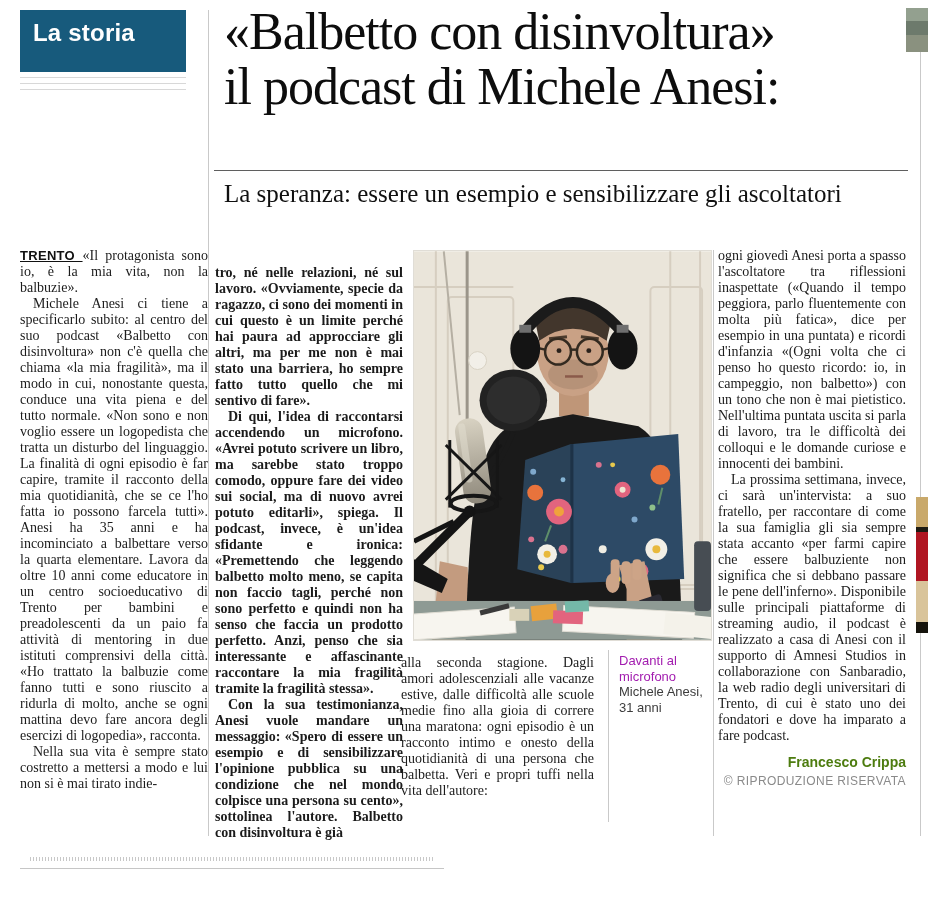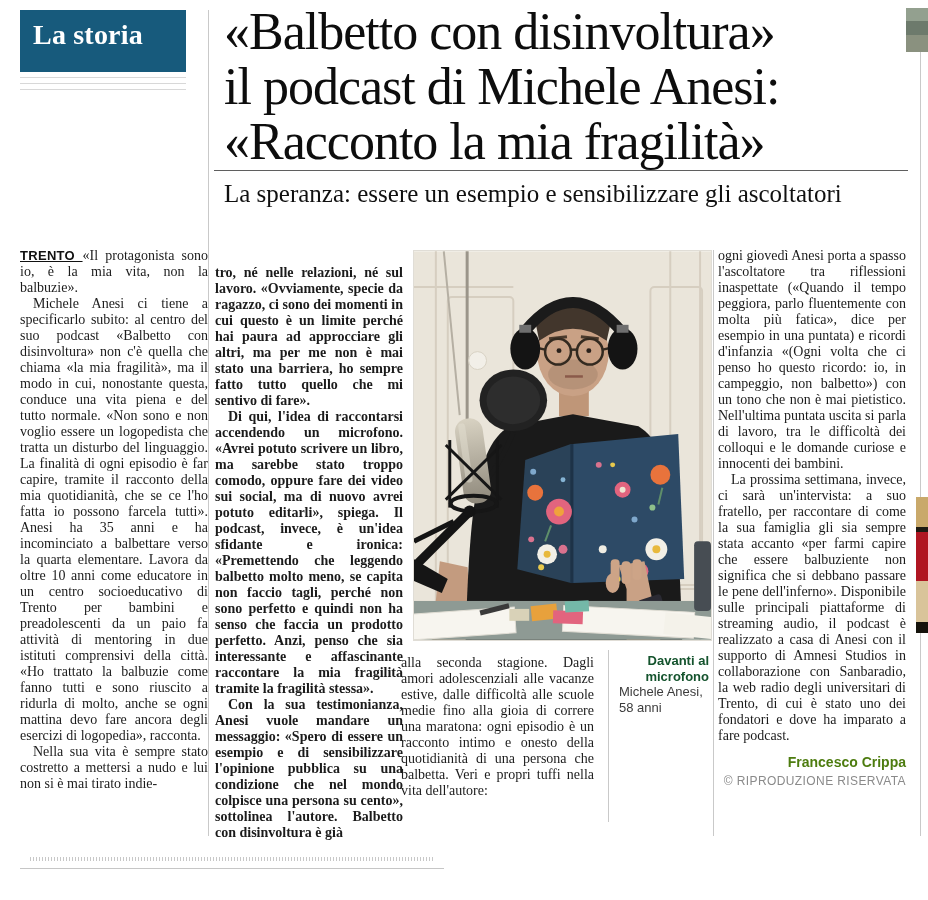--- a/index.html
+++ b/index.html
@@ -1,22 +1,22 @@
 <!DOCTYPE html>
 <html lang="it"><head>
 <meta charset="utf-8">
 <style>
   html,body { margin:0; padding:0; background:#ffffff; }
   .page { position:relative; width:928px; height:900px; background:#fff; overflow:hidden;
           font-family:"Liberation Serif", serif; color:#1b1b1b; }
 
   
   .kicker-box { position:absolute; left:20px; top:10px; width:166px; height:62px; background:#175a7c; }
-  .kicker-label { color:#fff; font-family:Liberation Serif, serif; font-weight:bold;
-                  font-size:28px; padding:9px 0 0 13px; letter-spacing:.2px; }
+  .kicker-label { color:#fff; font-family:Liberation Sans, sans-serif; font-weight:bold;
+                  font-size:24px; padding:9px 0 0 13px; letter-spacing:.2px; }
   .kicker-lines { position:absolute; left:20px; top:77px; width:166px; height:17px;
                   background:repeating-linear-gradient(180deg,#d8d8d8 0 1px, transparent 1px 6px); }
 
   
   .vrule { position:absolute; width:1px; background:#c9c9c9; }
   #vr-left  { left:208px; top:10px;  height:826px; }
   #vr-mid   { left:608px; top:650px; height:172px; }
   #vr-col4  { left:713px; top:250px; height:586px; }
   #vr-page  { left:920px; top:8px;   height:828px; }
   .head-rule { position:absolute; left:214px; top:170px; width:694px; height:1px; background:#5f5f5f; }
@@ -38,21 +38,21 @@
   #col3 { left:401px; top:655px; width:193px; }
   #col4 { left:718px; top:248px; }
   .dateline { font-family:"Liberation Sans", sans-serif; font-size:13px; font-weight:bold;
               color:#111; letter-spacing:.3px;text-decoration:underline; }
 
   
   .photo { position:absolute; left:413px; top:250px; width:299px; height:391px; border:1px solid #e0ddd6;
            box-sizing:border-box; }
   .caption { position:absolute; left:619px; top:653px; width:90px; font-family:"Liberation Sans", sans-serif;
              font-size:13px; line-height:15.5px; color:#3c3c3c; }
-  .cap-title { font-weight:bold; color:#14532d;text-align:right; }
+  .cap-title { font-weight:normal; color:#a21caf; }
 
   
   .byline { text-align:right; margin-top:10px; font-family:"Liberation Sans", sans-serif; }
   .byline .author { font-weight:bold; font-size:14px; color:#4d7c0f; }
   .byline .rights { font-size:12px; color:#8a8a8a; margin-top:3px; letter-spacing:.4px; }
 
   
   .thumb-top { position:absolute; left:906px; top:8px; width:22px; height:44px;
                background:linear-gradient(180deg,#93a08f 0 30%,#6d7a6c 30% 62%,#8a917f 62%); }
   .edge-strip { position:absolute; left:916px; top:497px; width:12px; height:136px;
@@ -71,28 +71,27 @@
 
   <div class="vrule" id="vr-left"></div>
   <div class="vrule" id="vr-mid"></div>
   <div class="vrule" id="vr-col4"></div>
   <div class="vrule" id="vr-page"></div>
   <div class="head-rule"></div>
 
   <div class="headline">
     <div>«Balbetto con disinvoltura»</div>
     <div>il podcast di Michele Anesi:</div>
-    <div>«Racconto la mia fragilità»</div>
   </div>
   <div class="subhead">La speranza: essere un esempio e sensibilizzare gli ascoltatori</div>
 
   <div class="col" id="col1">
       <p class=""><strong class="dateline">TRENTO </strong>«Il protagonista sono io, è la mia vita, non la balbuzie».</p>
       <p class="indent">Michele Anesi ci tiene a specificarlo subito: al centro del suo podcast «Balbetto con disinvoltura» non c'è quella che chiama «la mia fragilità», ma il modo in cui, nonostante questa, conduce una vita piena e del tutto normale. «Non sono e non voglio essere un logopedista che tratta un disturbo del linguaggio. La finalità di ogni episodio è far capire, tramite il racconto della mia quotidianità, che se ce l'ho fatta io possono farcela tutti». Anesi ha 35 anni e ha incominciato a balbettare verso la quarta elementare. Lavora da oltre 10 anni come educatore in un centro socioeducativo di Trento per bambini e preadolescenti da un paio fa attività di mentoring in due istituti comprensivi della città. «Ho trattato la balbuzie come fanno tutti e sono riuscito a ridurla di molto, anche se ogni mattina devo fare ancora degli esercizi di logopedia», racconta.</p>
-      <p class="indent">Nella sua vita è sempre stato costretto a mettersi a nudo e lui non si è mai tirato indie-</p>
+      <p class="indent">Nella sua vita è sempre stato costretto a mettersi a modo e lui non si è mai tirato indie-</p>
     </div>
   <div class="col" id="col2">
       <p class="">tro, né nelle relazioni, né sul lavoro. «Ovviamente, specie da ragazzo, ci sono dei momenti in cui questo è un limite perché hai paura ad approcciare gli altri, ma per me non è mai stato una barriera, ho sempre fatto tutto quello che mi sentivo di fare».</p>
       <p class="indent">Di qui, l'idea di raccontarsi accendendo un microfono. «Avrei potuto scrivere un libro, ma sarebbe stato troppo comodo, oppure fare dei video sui social, ma di nuovo avrei potuto editarli», spiega. Il podcast, invece, è un'idea sfidante e ironica: «Premettendo che leggendo balbetto molto meno, se capita non faccio tagli, perché non sono perfetto e quindi non ha senso che faccia un prodotto perfetto. Anzi, penso che sia interessante e affascinante raccontare la mia fragilità tramite la fragilità stessa».</p>
       <p class="indent">Con la sua testimonianza, Anesi vuole mandare un messaggio: «Spero di essere un esempio e di sensibilizzare l'opinione pubblica su una condizione che nel mondo colpisce una persona su cento», sottolinea l'autore. Balbetto con disinvoltura è già</p>
     </div>
   <div class="col" id="col3">
       <p class="">alla seconda stagione. Dagli amori adolescenziali alle vacanze estive, dalle difficoltà alle scuole medie fino alla gioia di correre una maratona: ogni episodio è un racconto intimo e onesto della quotidianità di una persona che balbetta. Veri e propri tuffi nella vita dell'autore:</p>
     </div>
   <div class="col" id="col4">
@@ -233,21 +232,21 @@
       <rect x="140" y="362" width="30" height="13" transform="rotate(2 155 368)" fill="#e2647e"></rect>
       <rect x="152" y="352" width="24" height="11" transform="rotate(-3 164 357)" fill="#74b8a8"></rect>
       <rect x="66" y="358" width="30" height="5" transform="rotate(-14 81 360)" fill="#3a3a3a"></rect>
       <path d="M0,310 L34,330 L28,344 L0,332 Z" fill="#151515"></path>
     </g>
     <rect x="282" y="292" width="17" height="70" rx="4" fill="#474d53"></rect>
   </svg>
 
   <div class="caption">
     <div class="cap-title">Davanti al microfono</div>
-    <div>Michele Anesi, 58 anni</div>
+    <div>Michele Anesi, 31 anni</div>
   </div>
 
   <div class="thumb-top"></div>
   <div class="edge-strip"></div>
 
   <div class="microprint"></div>
   <div class="foot-rule"></div>
 
 </div>
 

